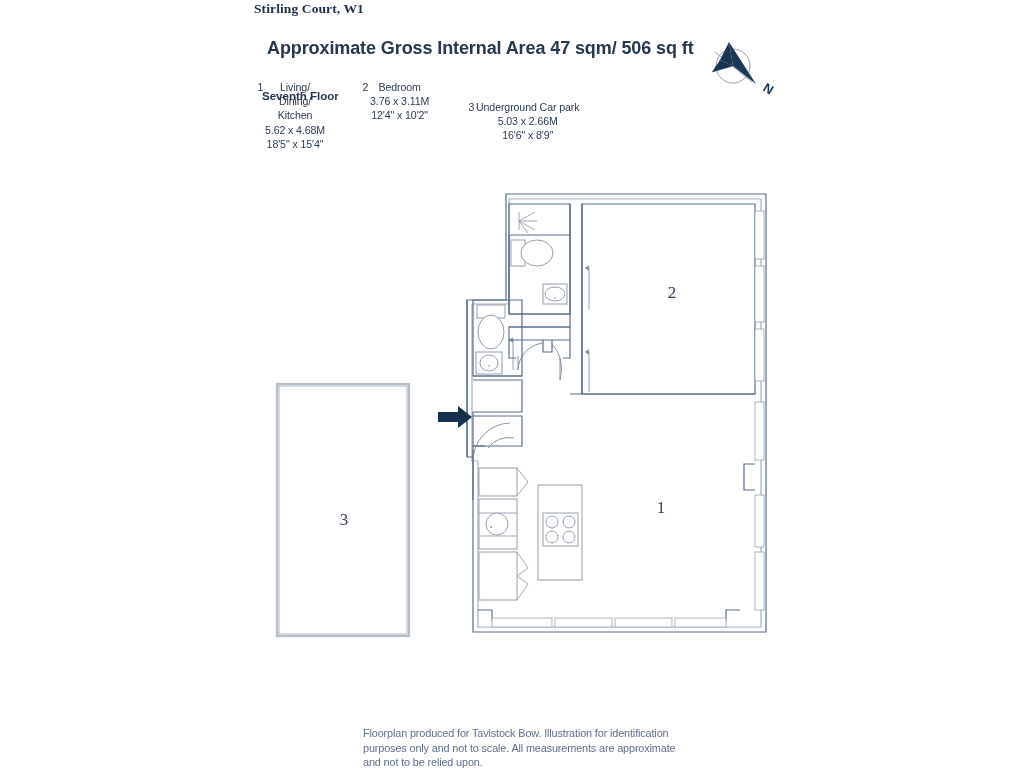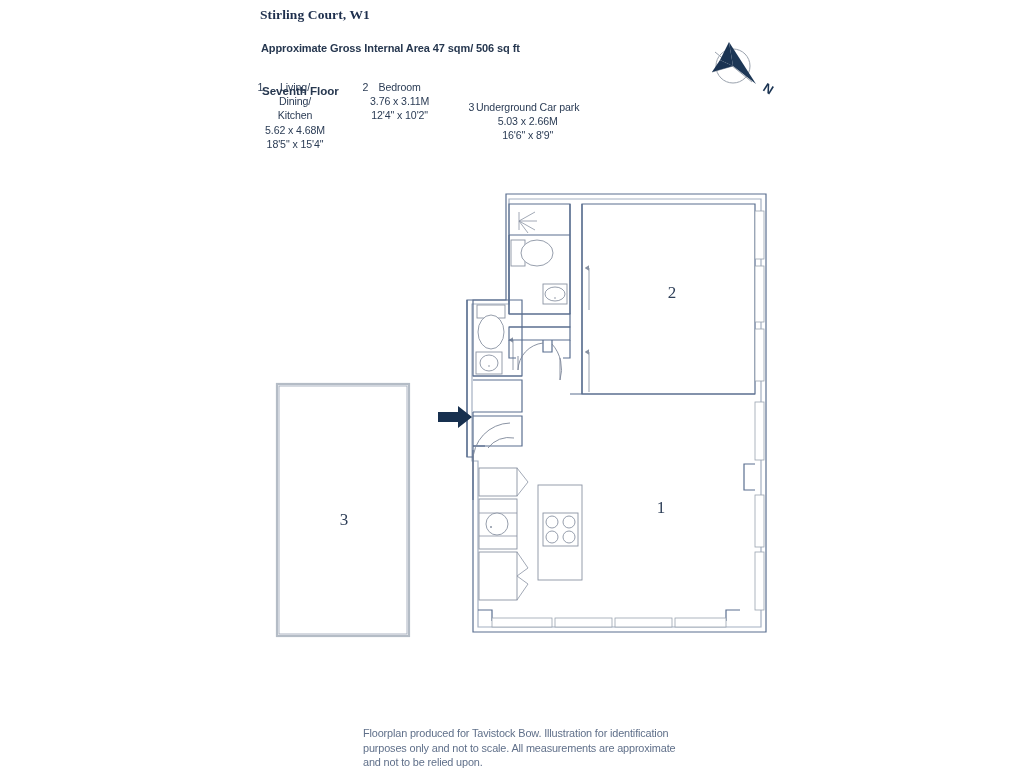--- a/index.html
+++ b/index.html
@@ -30,30 +30,30 @@
     top: 0px;
     width: 460px;
   }
   .prop-title {
     font-family: "Liberation Serif", serif;
     font-weight: bold;
     font-size: 13.5px;
     color: #1e2f4d;
     letter-spacing: 0.1px;
     line-height: 16px;
-    margin: 6px;
+    margin: 0;
     padding-top: 1px;
   }
   .area-line {
     font-family: "Liberation Sans", sans-serif;
     font-weight: bold;
-    font-size: 11px;
+    font-size: 18px;
     color: #26374f;
     line-height: 16px;
-    margin: 7px;
+    margin: 13px;
     padding-top: 10px;
     letter-spacing: -0.1px;
   }
   .floor-line {
     font-family: "Liberation Sans", sans-serif;
     font-weight: bold;
     font-size: 11.6px;
     color: #26374f;
     line-height: 14px;
     margin: 8px;

